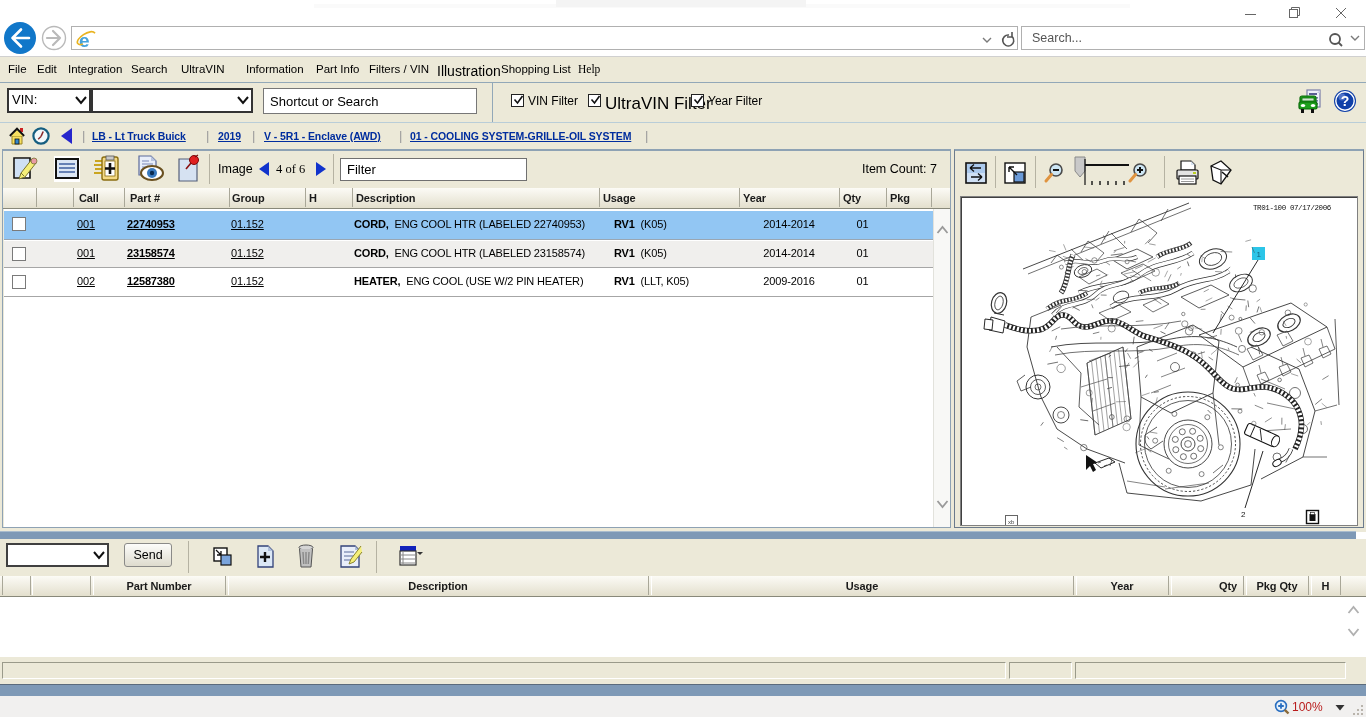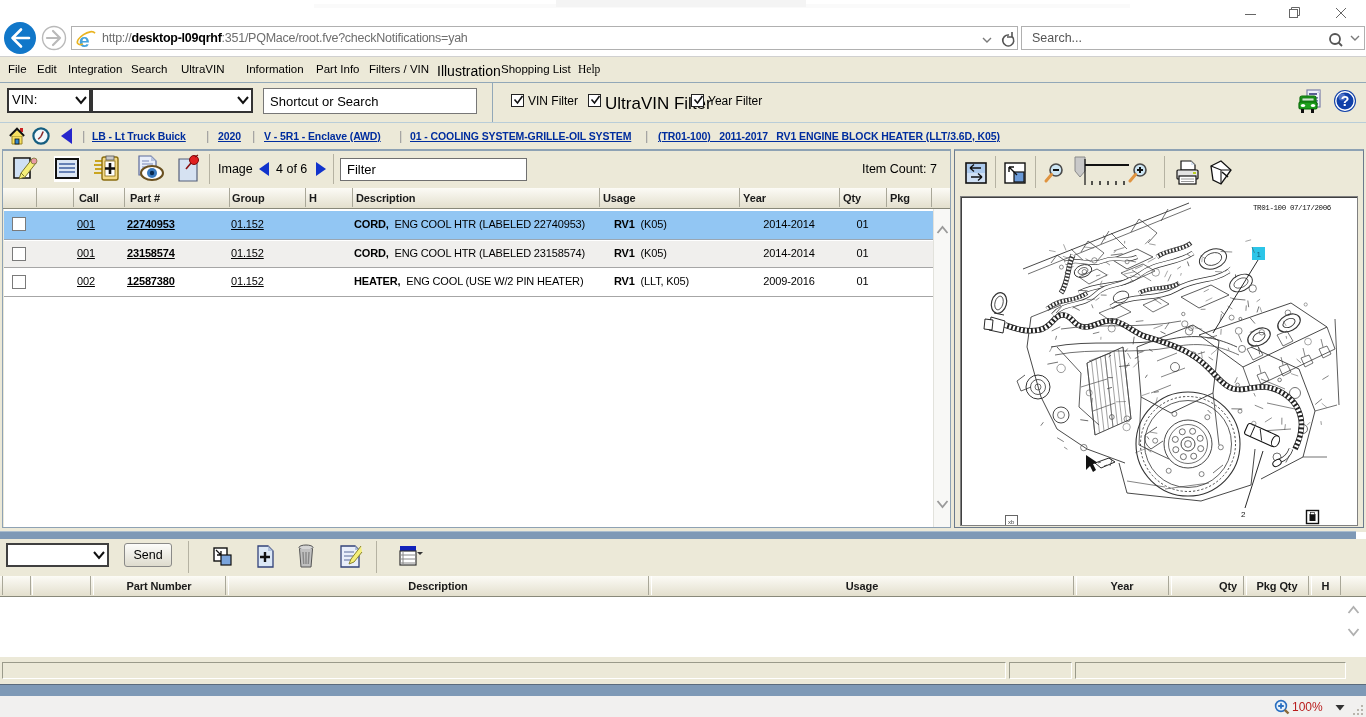--- a/index.html
+++ b/index.html
@@ -33,21 +33,20 @@
     <path d="M9.5 17 L18 8.5 M9.5 17 L18 25.5 M9.5 17 H26" stroke="#fff" stroke-width="2.6" fill="none" stroke-linecap="round"></path>
     <circle cx="51" cy="17" r="11.5" fill="none" stroke="#b9b9b9" stroke-width="1.4"></circle>
     <path d="M57 17 L50 10 M57 17 L50 24 M57 17 H44" stroke="#b9b9b9" stroke-width="2.2" fill="none" stroke-linecap="round"></path>
   </svg>
 
   <div class="abs" style="left:71px;top:1px;width:947px;height:24px;background:#fff;border:1px solid #b0b0b0;"></div>
   <svg class="abs" style="left:76px;top:5px;" width="22" height="20" viewBox="0 0 22 20">
     <text x="3" y="16.5" font-size="19" font-weight="bold" fill="#45a3dd" font-family="Liberation Sans">e</text>
     <path d="M19 3.2 C17 0.6 12 1.6 7.5 4.6 C3 7.6 0.2 11.4 1.8 13.6 C2.8 14.9 5 14.8 6.8 14" fill="none" stroke="#e9b320" stroke-width="1.7"></path>
   </svg>
-  <div class="abs" style="left:102px;top:6px;font-size:12.5px;letter-spacing:-0.25px;color:#6e6e6e;">http://<span style="color:#000;font-weight:bold;">desktop-l09qrhf</span>:351/PQMace/root.fve?checkNotifications=yah</div>
   <svg class="abs" style="left:980px;top:6px;" width="36" height="18" viewBox="0 0 36 18">
     <path d="M3 7 l4 4 4-4" fill="none" stroke="#7a7a7a" stroke-width="1.4"></path>
     <path d="M29 4 a5.5 5.5 0 1 0 3.2 1.6" fill="none" stroke="#555" stroke-width="1.6"></path>
     <path d="M32 1 v5 h-5" fill="none" stroke="#555" stroke-width="1.6"></path>
   </svg>
 
   <div class="abs" style="left:1021px;top:1px;width:344px;height:24px;background:#fff;border:1px solid #b0b0b0;"></div>
   <div class="abs" style="left:1032px;top:6px;font-size:12.5px;color:#555;">Search...</div>
   <svg class="abs" style="left:1326px;top:7px;" width="34" height="16" viewBox="0 0 34 16">
     <circle cx="9" cy="7" r="5" fill="none" stroke="#555" stroke-width="1.8"></circle>
@@ -135,27 +134,26 @@
     <circle cx="9" cy="9" r="7.6" fill="#f2f8fa" stroke="#155e80" stroke-width="2.2"></circle>
     <path d="M9 9.5 L11.2 4.5" stroke="#8a2a2a" stroke-width="1.6" fill="none"></path>
     <path d="M9 9.5 L6.2 12.2" stroke="#8a2a2a" stroke-width="1.4" fill="none"></path>
   </svg>
   <svg class="abs" style="left:60px;top:4px;" width="14" height="18" viewBox="0 0 14 18">
     <path d="M12 1 V17 L1 9 z" fill="#2626cc"></path>
   </svg>
   <div class="abs sep" style="left:82px;top:5px;font-size:13px;">|</div>
   <div class="abs lnk" style="left:92px;top:7px;">LB - Lt Truck Buick</div>
   <div class="abs sep" style="left:206px;top:5px;font-size:13px;">|</div>
-  <div class="abs lnk" style="left:218px;top:7px;">2020</div>
+  <div class="abs lnk" style="left:218px;top:7px;">2019</div>
   <div class="abs sep" style="left:252px;top:5px;font-size:13px;">|</div>
   <div class="abs lnk" style="left:264px;top:7px;">V - 5R1 - Enclave (AWD)</div>
   <div class="abs sep" style="left:399px;top:5px;font-size:13px;">|</div>
   <div class="abs lnk" style="left:410px;top:7px;">01 - COOLING SYSTEM-GRILLE-OIL SYSTEM</div>
   <div class="abs sep" style="left:645px;top:5px;font-size:13px;">|</div>
-  <div class="abs lnk" style="left:658px;top:7px;">(TR01-100)&nbsp;&nbsp;&nbsp;2011-2017&nbsp;&nbsp;&nbsp;RV1 ENGINE BLOCK HEATER (LLT/3.6D, K05)</div>
 </div>
 
 <div class="abs beige" style="left:0;top:149px;width:1366px;height:383px;"></div>
 
 <div class="abs" style="left:2px;top:149px;width:949px;height:379px;background:#ece9d8;border:1px solid #8ea2b4;border-top:2px solid #8ea2b4;">
 
   <div id="ltb" class="abs" style="left:0;top:0;width:947px;height:37px;">
     <svg class="abs" style="left:9px;top:4px;" width="27" height="28" viewBox="0 0 27 28">
       <path d="M2 3 h16 v20 h-16z" fill="#fff" stroke="#111" stroke-width="1.6"></path>
       <path d="M3 4 h14 v8 l-8 10 h-6z" fill="#cfe0f4"></path>
@@ -188,21 +186,21 @@
       <path d="M17 5 l4 4 h-4z" fill="#aab8d4"></path>
       <circle cx="18" cy="6" r="4.5" fill="#e02020" stroke="#7a0a0a" stroke-width="1"></circle>
       <path d="M15 9 l-5 6" stroke="#8a1010" stroke-width="1.6"></path>
       <path d="M19 3 l3 -2" stroke="#7a0a0a" stroke-width="1.2"></path>
     </svg>
     <div class="abs" style="left:206px;top:3px;width:1px;height:30px;background:#b5b2a2;"></div>
     <div class="abs" style="left:215px;top:11px;font-size:12.5px;">Image</div>
     <svg class="abs" style="left:255px;top:10px;" width="12" height="16" viewBox="0 0 12 16">
         <path d="M11 1 V15 L1 8 z" fill="#1133cc"></path>
       </svg>
-    <div class="abs" style="left:273px;top:11px;font-size:12.5px;">4 of 6</div>
+    <div class="abs" style="left:273px;top:11px;font-size:12.5px;font-family:Liberation Serif, serif;">4 of 6</div>
     <svg class="abs" style="left:312px;top:10px;" width="12" height="16" viewBox="0 0 12 16">
         <path d="M1 1 V15 L11 8 z" fill="#1133cc"></path>
       </svg>
     <div class="abs" style="left:330px;top:3px;width:1px;height:30px;background:#b5b2a2;"></div>
     <div class="abs" style="left:337px;top:7px;width:187px;height:23px;background:#fff;border:1px solid #707070;"></div>
     <div class="abs" style="left:344px;top:11px;font-size:13px;">Filter</div>
     <div class="abs" style="left:839px;top:11px;width:95px;font-size:12.5px;text-align:right;">Item Count: 7</div>
   </div>
 
   <div id="lhead" class="abs" style="left:0;top:37px;width:947px;height:21px;background:linear-gradient(#fcfbf6,#e3dfcd);border-bottom:1.5px solid #88887a;font-size:11px;font-weight:bold;color:#1a1a1a;letter-spacing:-0.1px;">

